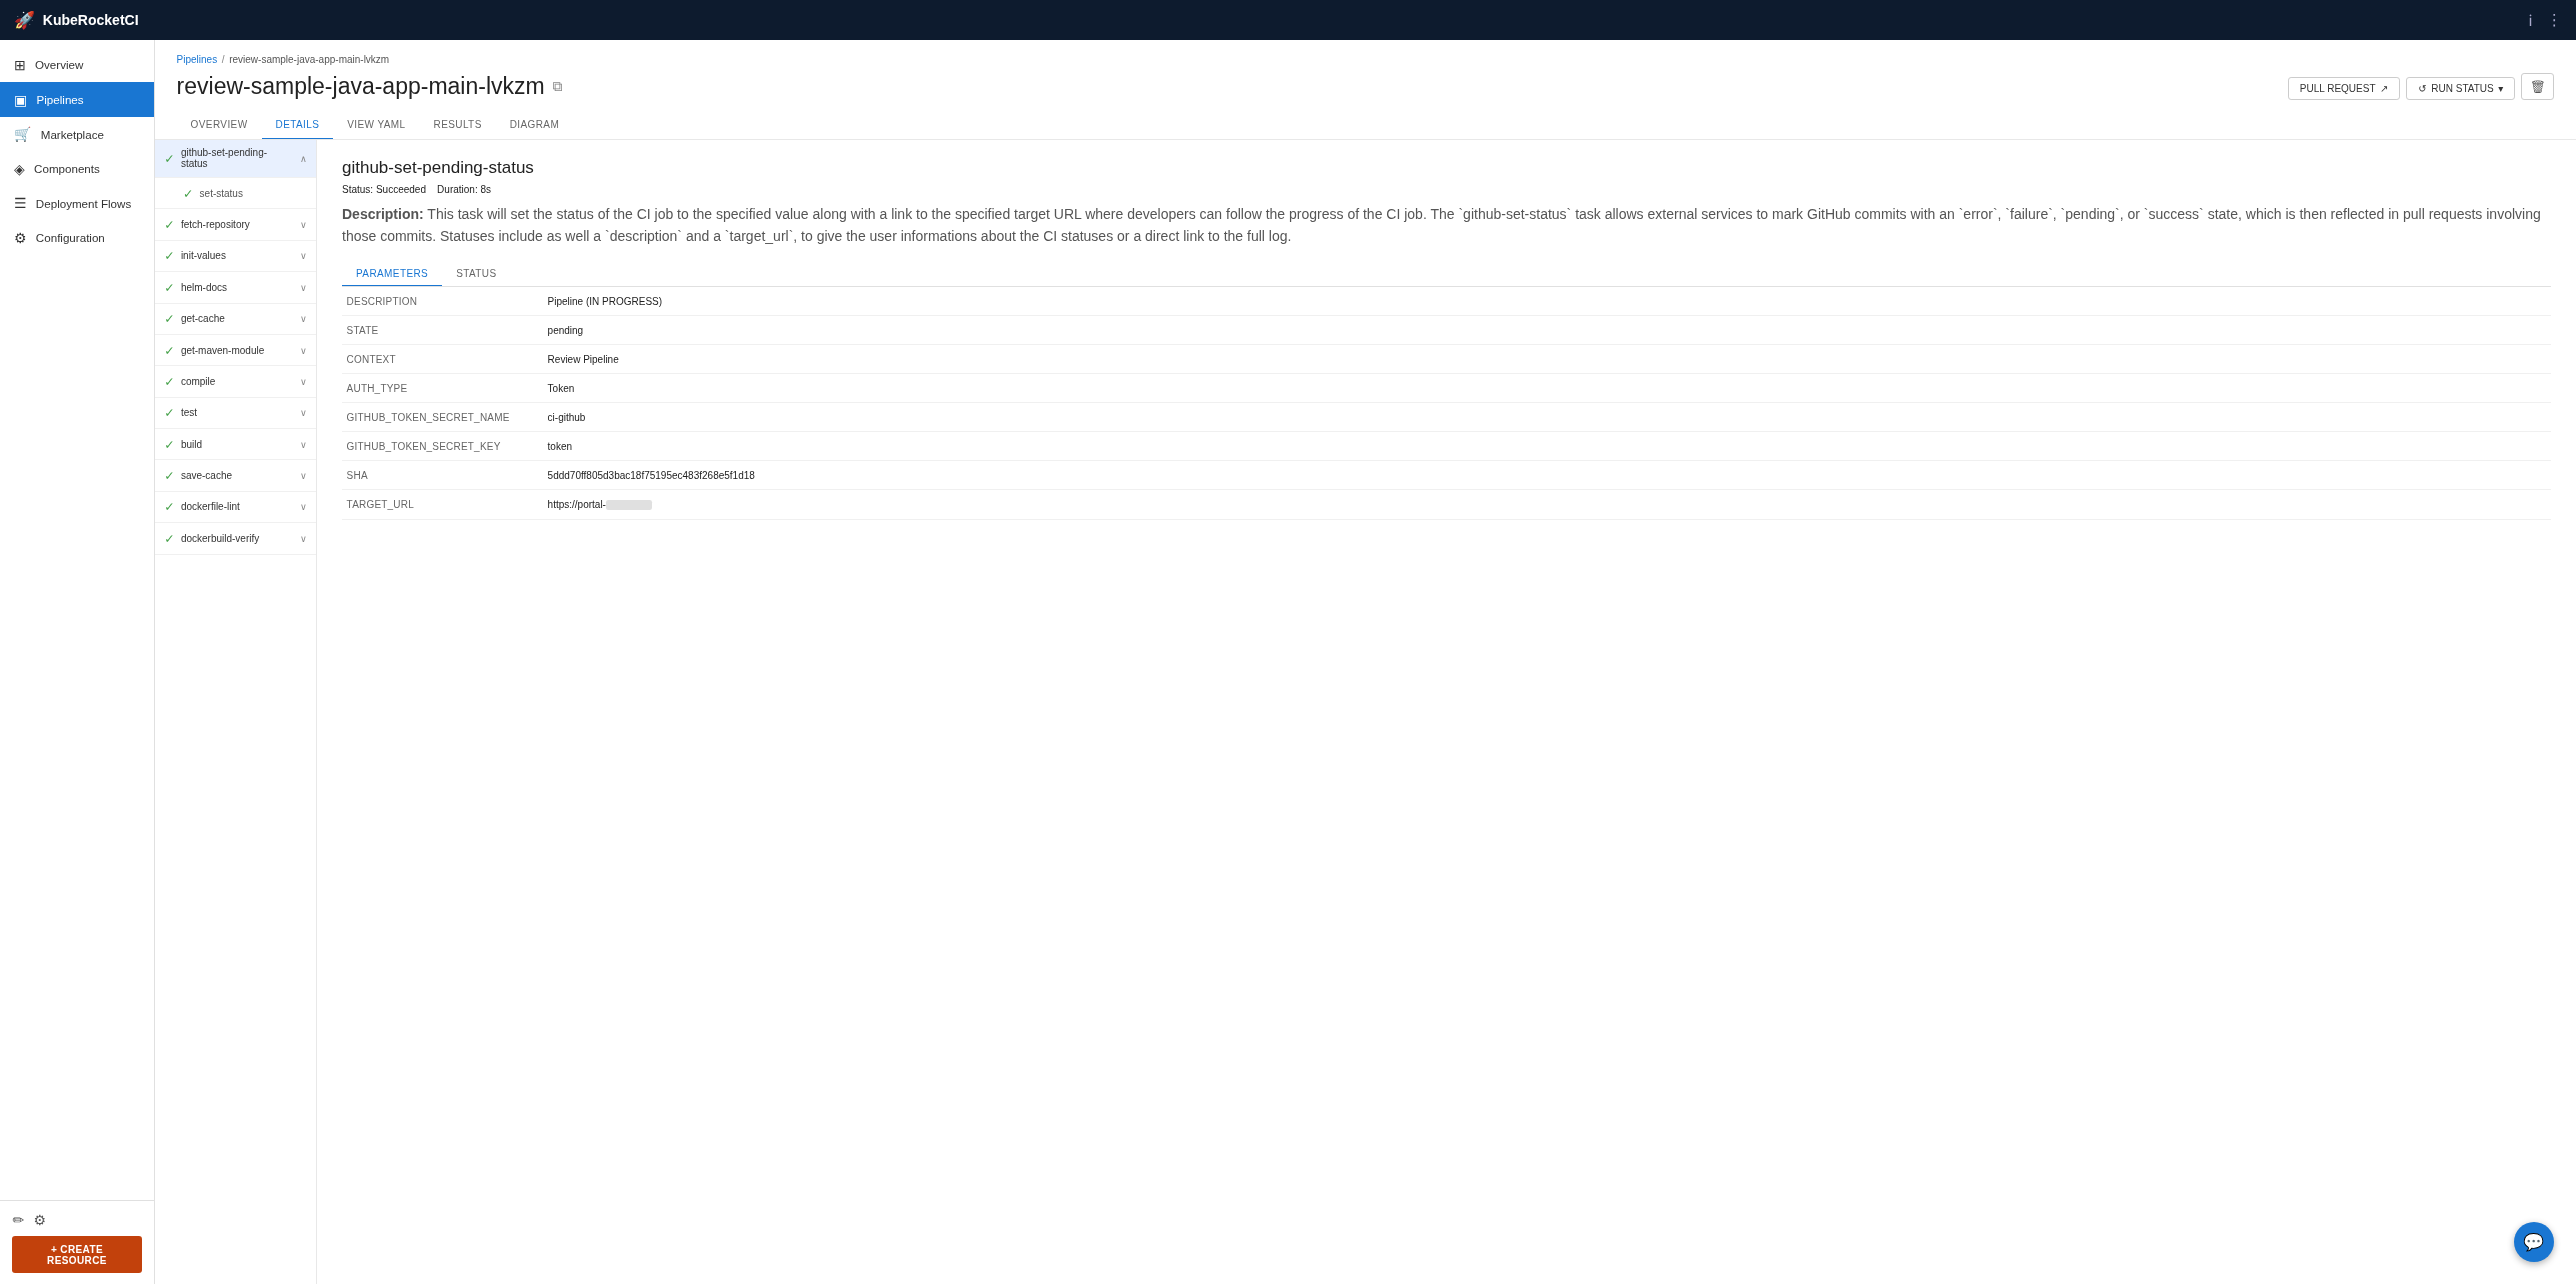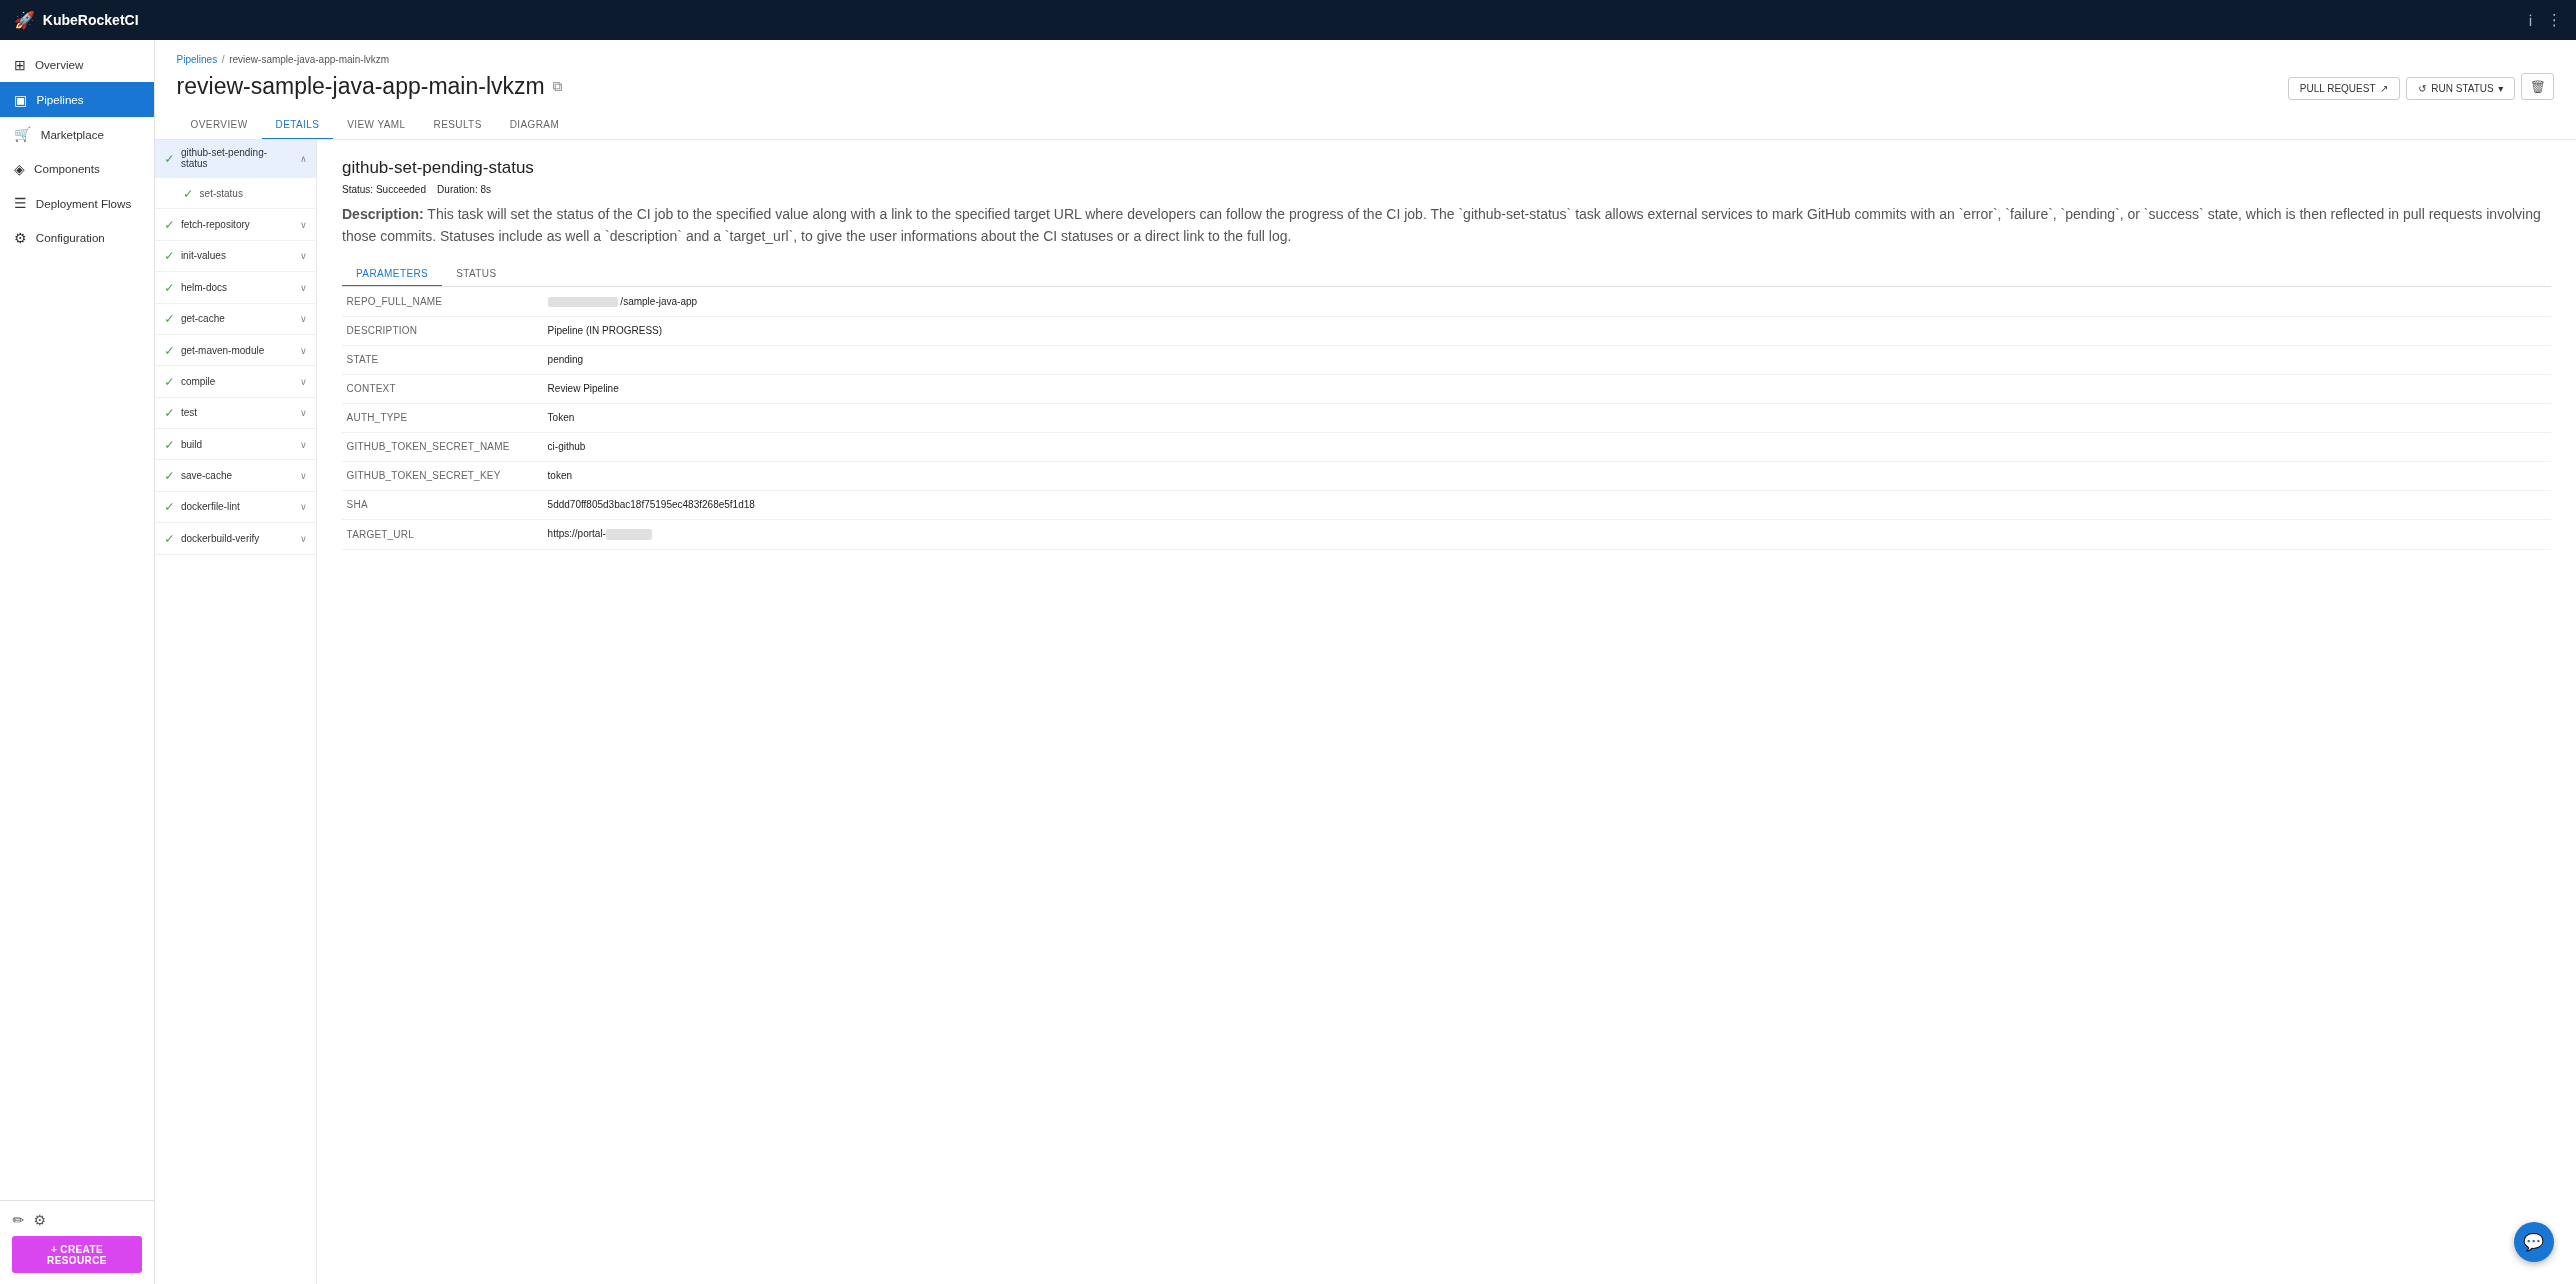--- a/index.html
+++ b/index.html
@@ -49,21 +49,21 @@
     .sidebar-bottom {
       padding: 10.8px 12.4px;
       border-top: 0.8px solid #e0e0e0;
       display: flex;
       flex-direction: column;
       gap: 7.7px;
     }
     .sidebar-bottom-icons { display: flex; gap: 9.3px; }
     .sidebar-bottom-icon { font-size: 14px; color: #555; cursor: pointer; }
     .create-resource-btn {
-      background: #d946ef;
+      background: #c2410c;
       color: #fff;
       border: none;
       border-radius: 3.1px;
       padding: 7.7px 10.8px;
       font-size: 10px;
       font-weight: 700;
       cursor: pointer;
       display: flex;
       align-items: center;
       gap: 4.6px;
@@ -409,27 +409,20 @@
         </div>
 
         <div class="inner-tabs">
           <div class="inner-tab active">PARAMETERS</div>
           <div class="inner-tab">STATUS</div>
         </div>
 
         <table class="params-table">
           <tbody>
             <tr>
-              <td>REPO_FULL_NAME</td>
-              <td>
-                <span class="redacted"></span>
-                /sample-java-app
-              </td>
-            </tr>
-            <tr>
               <td>DESCRIPTION</td>
               <td>Pipeline (IN PROGRESS)</td>
             </tr>
             <tr>
               <td>STATE</td>
               <td>pending</td>
             </tr>
             <tr>
               <td>CONTEXT</td>
               <td>Review Pipeline</td>

